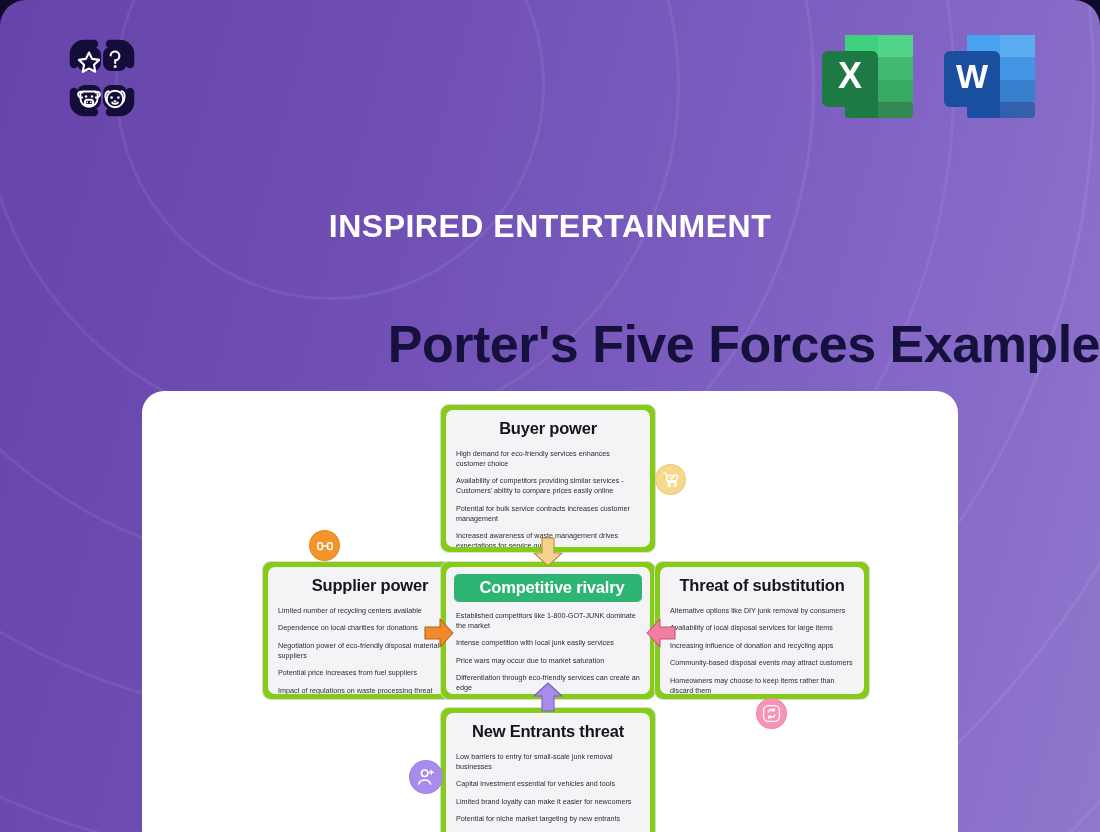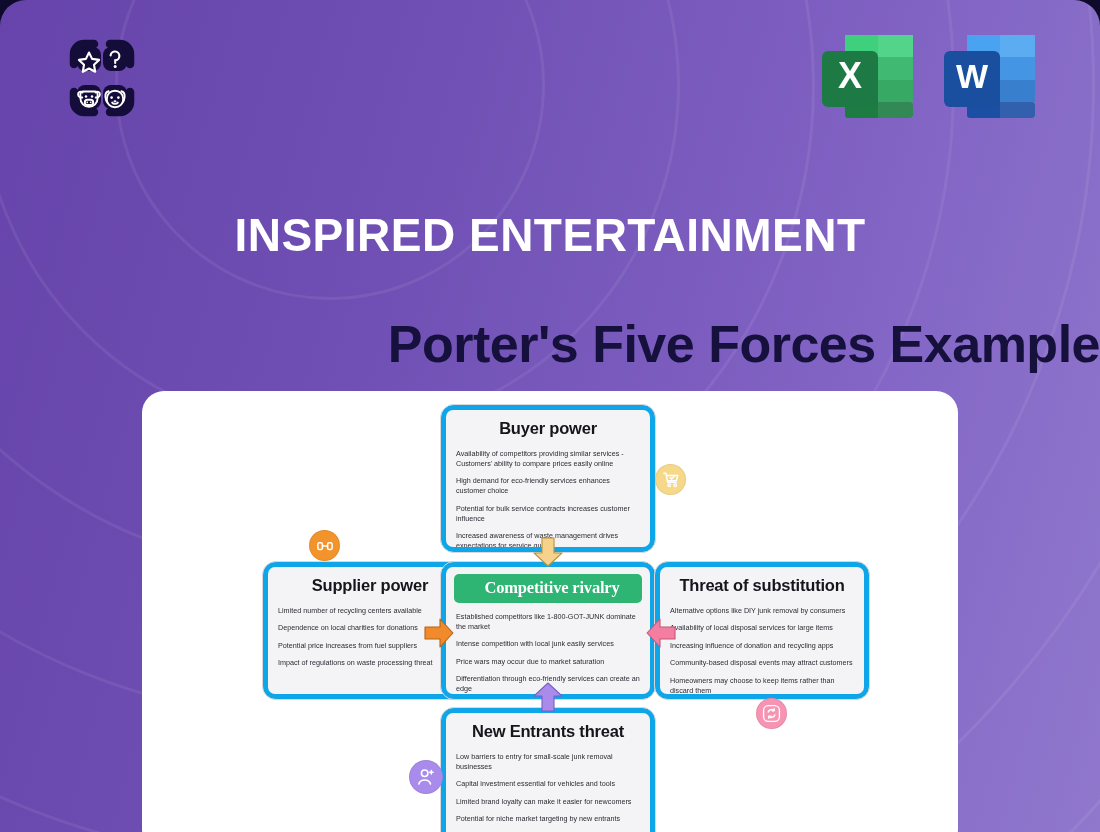--- a/index.html
+++ b/index.html
@@ -35,21 +35,21 @@
   .logo {
     position:absolute; left:52px; top:28px;
     width:100px; height:100px;
   }
   .xl-icon { position:absolute; left:818px; top:26px; width:104px; height:100px; }
   .wd-icon { position:absolute; left:940px; top:26px; width:104px; height:100px; }
 
   .title-main {
     position:absolute; top:208px; left:0; width:1100px;
     text-align:center;
-    font-size:46px; font-weight:bold; letter-spacing:0.5px;
+    font-size:32px; font-weight:bold; letter-spacing:0.5px;
     color:#ffffff;
     font-family:"Liberation Sans", sans-serif;
   }
   .title-sub {
     position:absolute; top:314px; left:0; width:1100px;
     text-align:right;
     font-size:52px; font-weight:bold;
     color:#15103c;
     letter-spacing:-0.5px;
     font-family:"Liberation Sans", sans-serif;
@@ -60,23 +60,23 @@
     position:absolute;
     left:142px; top:391px;
     width:816px; height:460px;
     background:#ffffff;
     border-radius:22px;
   }
 
   
   .force {
     position:absolute;
-    background:#0ea5e9;
+    background:#84cc16;
     border:1px solid #d9d9dd;
-    border-radius:14px;
+    border-radius:9px;
     padding:5px;
   }
   .force-inner {
     background:#f4f4f6;
     border-radius:7px;
     width:100%; height:100%;
     padding:9px 10px 10px 10px;
     overflow:hidden;
   }
   .force-title {
@@ -87,21 +87,20 @@
     margin-bottom:11px;
     letter-spacing:-0.2px;
   }
   .force-title.green {
     background:#2eb473;
     color:#ffffff;
     border-radius:5px;
     padding:4px 0 5px 8px;
     margin:-2px -2px 9px -2px;
     font-size:16.5px;
-    font-family:Liberation Serif, serif;
   }
   .force-body p {
     font-size:7.2px;
     line-height:1.38;
     color:#2a2a33;
     margin-bottom:7.5px;
   }
   .force-body p:last-child { margin-bottom:0; }
 
   #box-buyer    { left:298px; top:13px;  width:216px; height:149px; }
@@ -214,34 +213,35 @@
 
   <div class="title-main">INSPIRED ENTERTAINMENT</div>
   <div class="title-sub">Porter's Five Forces Example</div>
 
   <div id="canvas">
 
     <div class="force" id="box-buyer">
       <div class="force-inner">
         <div class="force-title">Buyer power</div>
         <div class="force-body">
+          <p>High demand for eco-friendly services enhances customer choice</p>
           <p>Availability of competitors providing similar services  - Customers' ability to compare prices easily online</p>
-          <p>High demand for eco-friendly services enhances customer choice</p>
-          <p>Potential for bulk service contracts increases customer influence</p>
+          <p>Potential for bulk service contracts increases customer management</p>
           <p>Increased awareness of waste management drives expectations for service quality</p>
         </div>
       </div>
     </div>
 
     <div class="force" id="box-supplier">
       <div class="force-inner">
         <div class="force-title">Supplier power</div>
         <div class="force-body">
           <p>Limited number of recycling centers available</p>
           <p>Dependence on local charities for donations</p>
+          <p>Negotiation power of eco-friendly disposal material suppliers</p>
           <p>Potential price increases from fuel suppliers</p>
           <p>Impact of regulations on waste processing threat</p>
         </div>
       </div>
     </div>
 
     <div class="force" id="box-central">
       <div class="force-inner">
         <div class="force-title green">Competitive rivalry</div>
         <div class="force-body">

